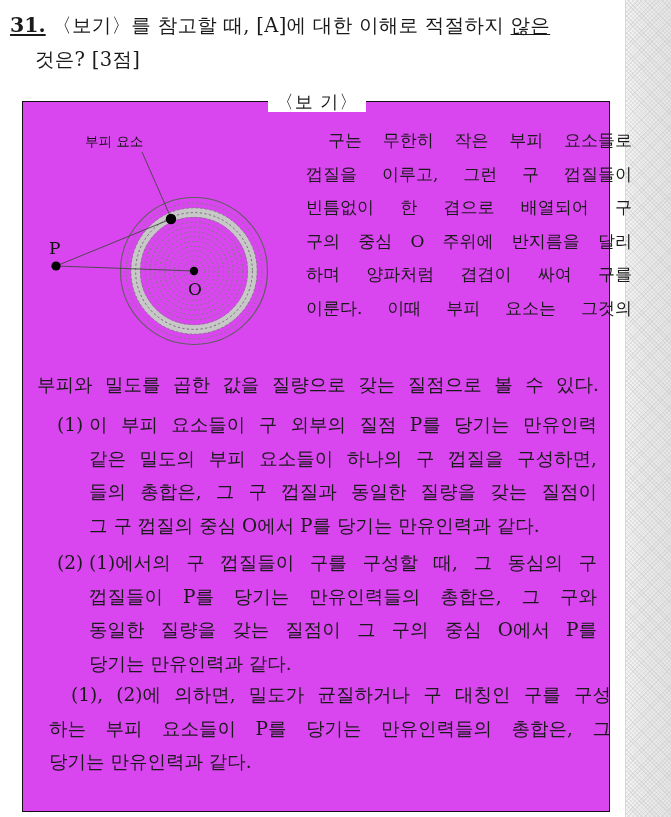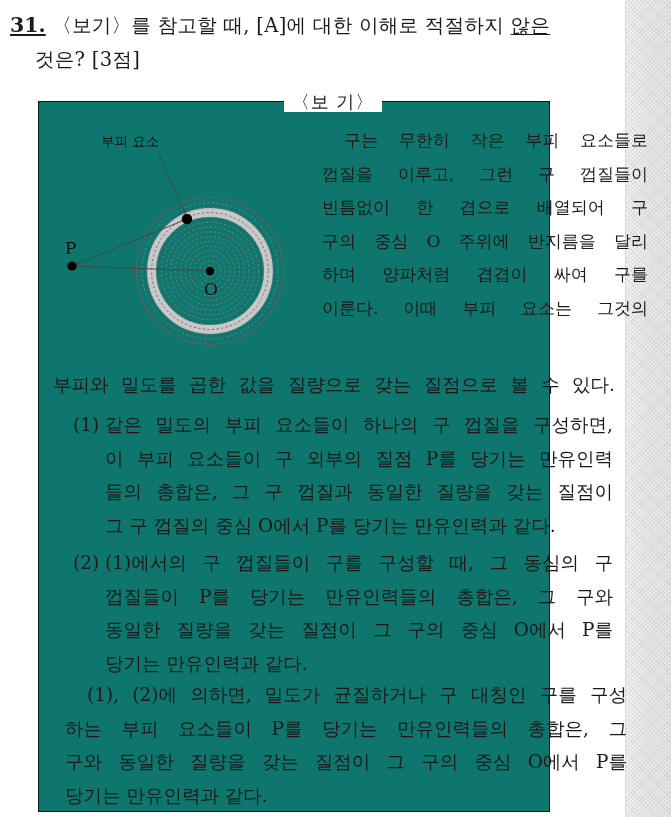--- a/index.html
+++ b/index.html
@@ -59,27 +59,27 @@
     font-size: 20.5px;
     letter-spacing: 0px;
     text-decoration: underline;
   }
   .q-line.second { padding-left: 25px; }
   .underlined { text-decoration: underline; text-underline-offset: 2px; }
 
   
   .boki-box {
     position: absolute;
-    left: 38px;
+    left: 22px;
     top: 101px;
-    width: 512px;
+    width: 588px;
     height: 711px;
     border: 1.6px solid #111111;
     box-sizing: border-box;
-    background: #0f766e;
+    background: #d946ef;
   }
   .boki-title {
     position: absolute;
     left: 0;
     top: -12px;
     width: 588px;
     text-align: center;
     pointer-events: none;
   }
   .boki-title span {
@@ -259,38 +259,37 @@
     <div class="intro-tail">
       <div>부피와 밀도를 곱한 값을 질량으로 갖는 질점으로 볼 수 있다.</div>
     </div>
   </div>
 
   <div class="premises">
 
     <div class="premise">
       <div class="premise-marker">(1)</div>
       <div class="premise-body">
+        <div class="full">이 부피 요소들이 구 외부의 질점 P를 당기는 만유인력</div>
         <div class="full">같은 밀도의 부피 요소들이 하나의 구 껍질을 구성하면,</div>
-        <div class="full">이 부피 요소들이 구 외부의 질점 P를 당기는 만유인력</div>
         <div class="full">들의 총합은, 그 구 껍질과 동일한 질량을 갖는 질점이</div>
         <div class="last">그 구 껍질의 중심 O에서 P를 당기는 만유인력과 같다.</div>
       </div>
     </div>
 
     <div class="premise">
       <div class="premise-marker">(2)</div>
       <div class="premise-body">
         <div class="full">(1)에서의 구 껍질들이 구를 구성할 때, 그 동심의 구</div>
         <div class="full">껍질들이 P를 당기는 만유인력들의 총합은, 그 구와</div>
         <div class="full">동일한 질량을 갖는 질점이 그 구의 중심 O에서 P를</div>
         <div class="last">당기는 만유인력과 같다.</div>
       </div>
     </div>
   </div>
 
   <div class="conclusion">
     <div class="full indent">(1), (2)에 의하면, 밀도가 균질하거나 구 대칭인 구를 구성</div>
     <div class="full">하는 부피 요소들이 P를 당기는 만유인력들의 총합은, 그</div>
-    <div class="full">구와 동일한 질량을 갖는 질점이 그 구의 중심 O에서 P를</div>
     <div class="last">당기는 만유인력과 같다.</div>
   </div>
 
 </div>
 
 </body></html>

